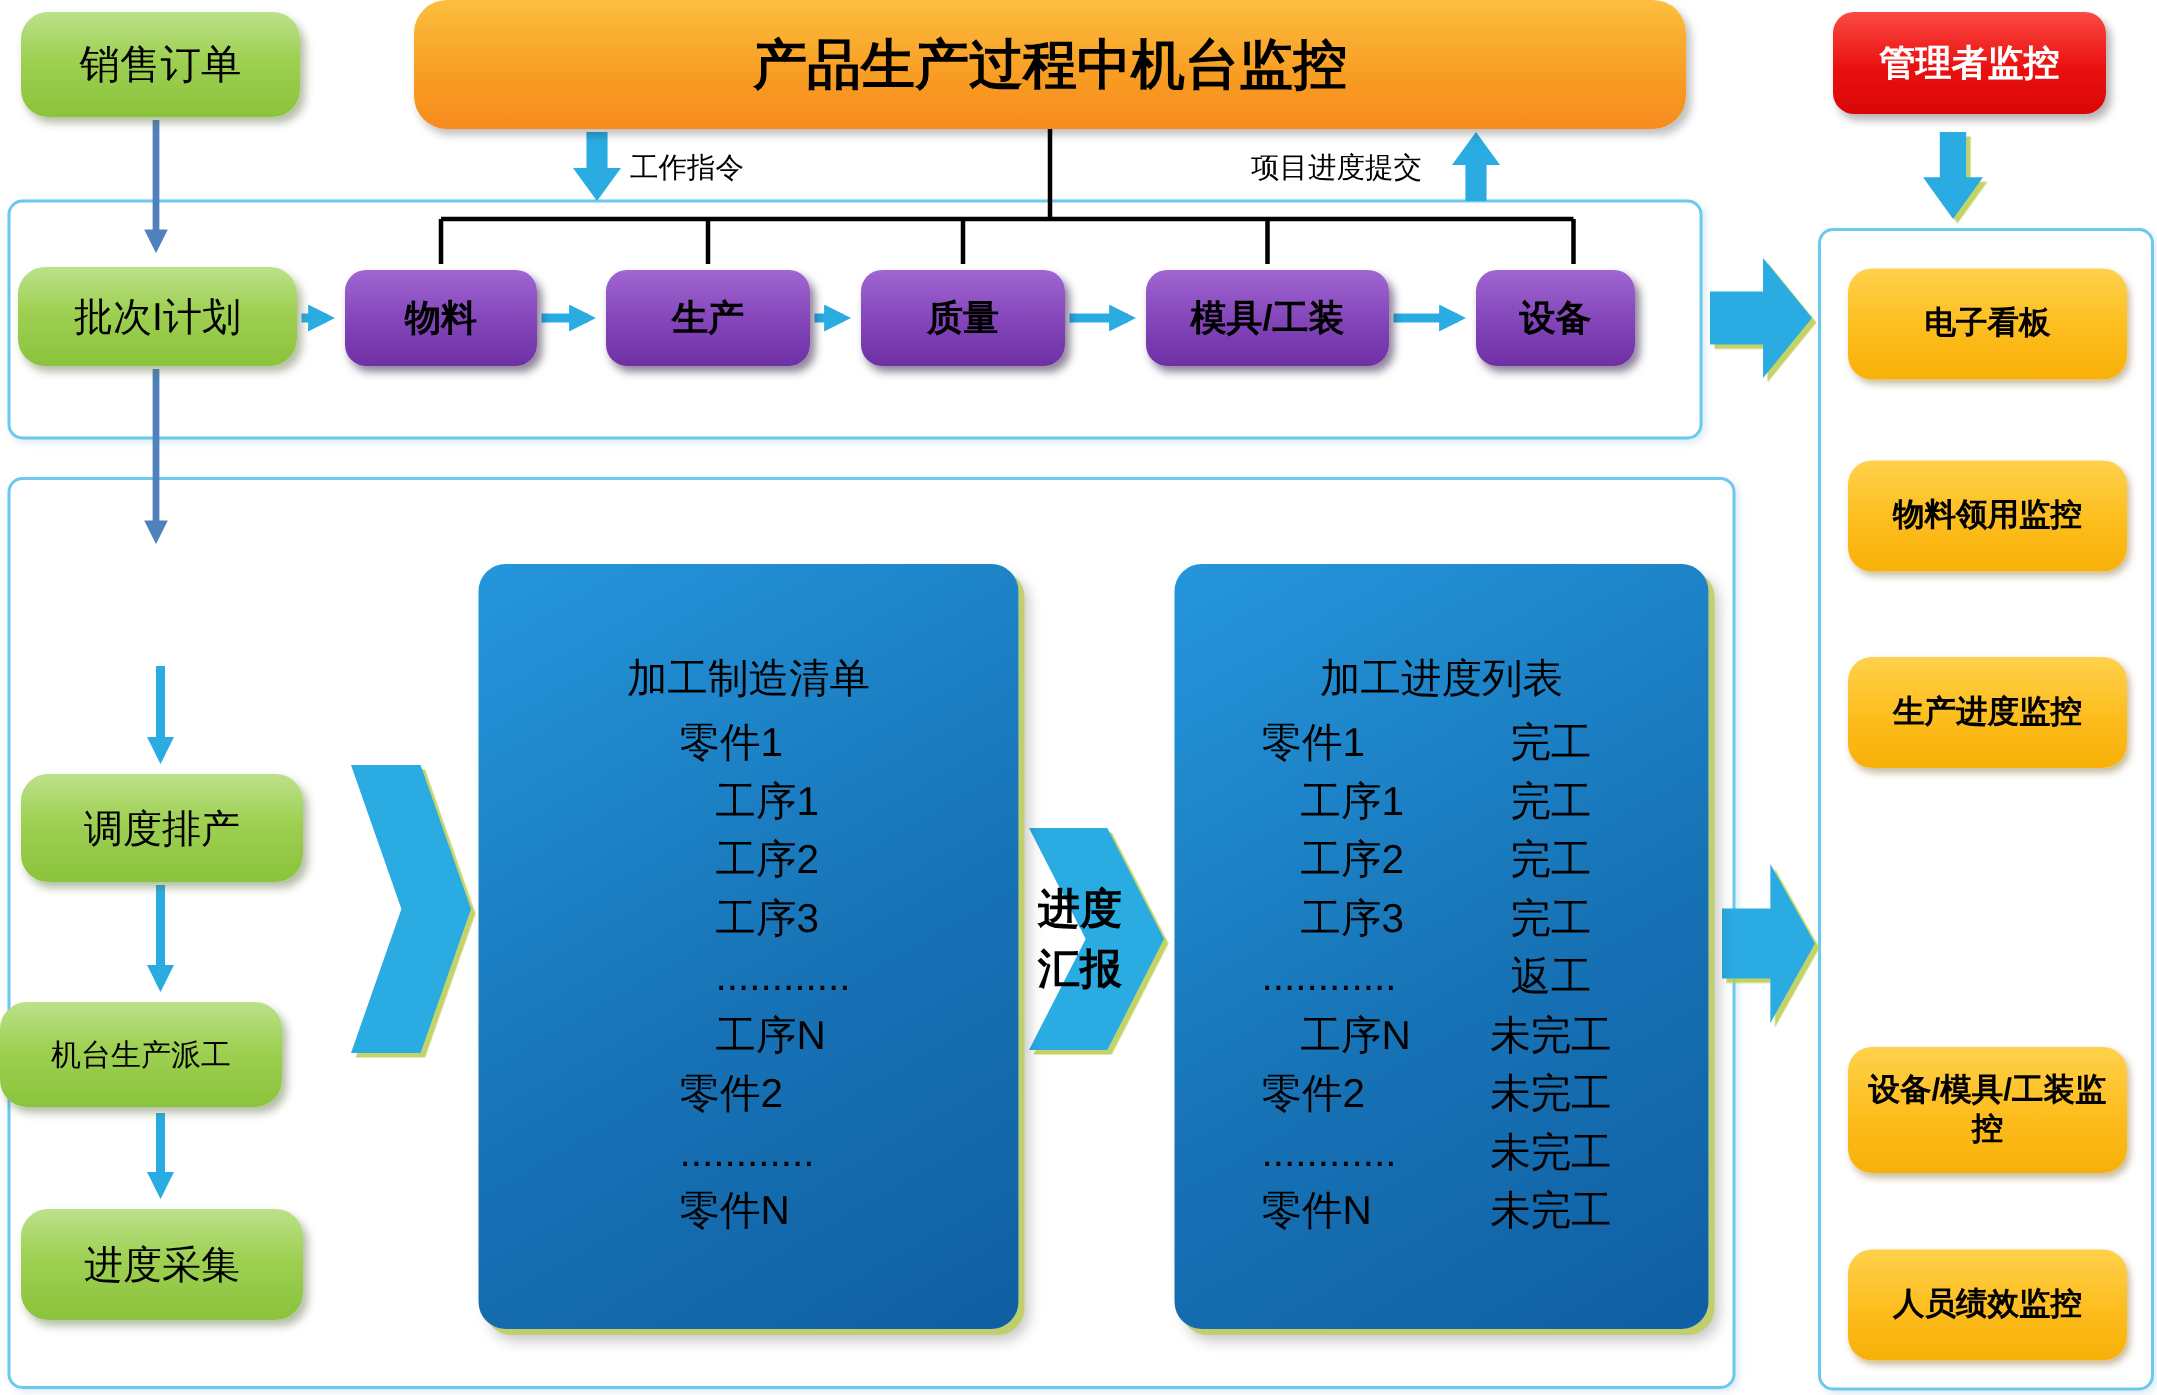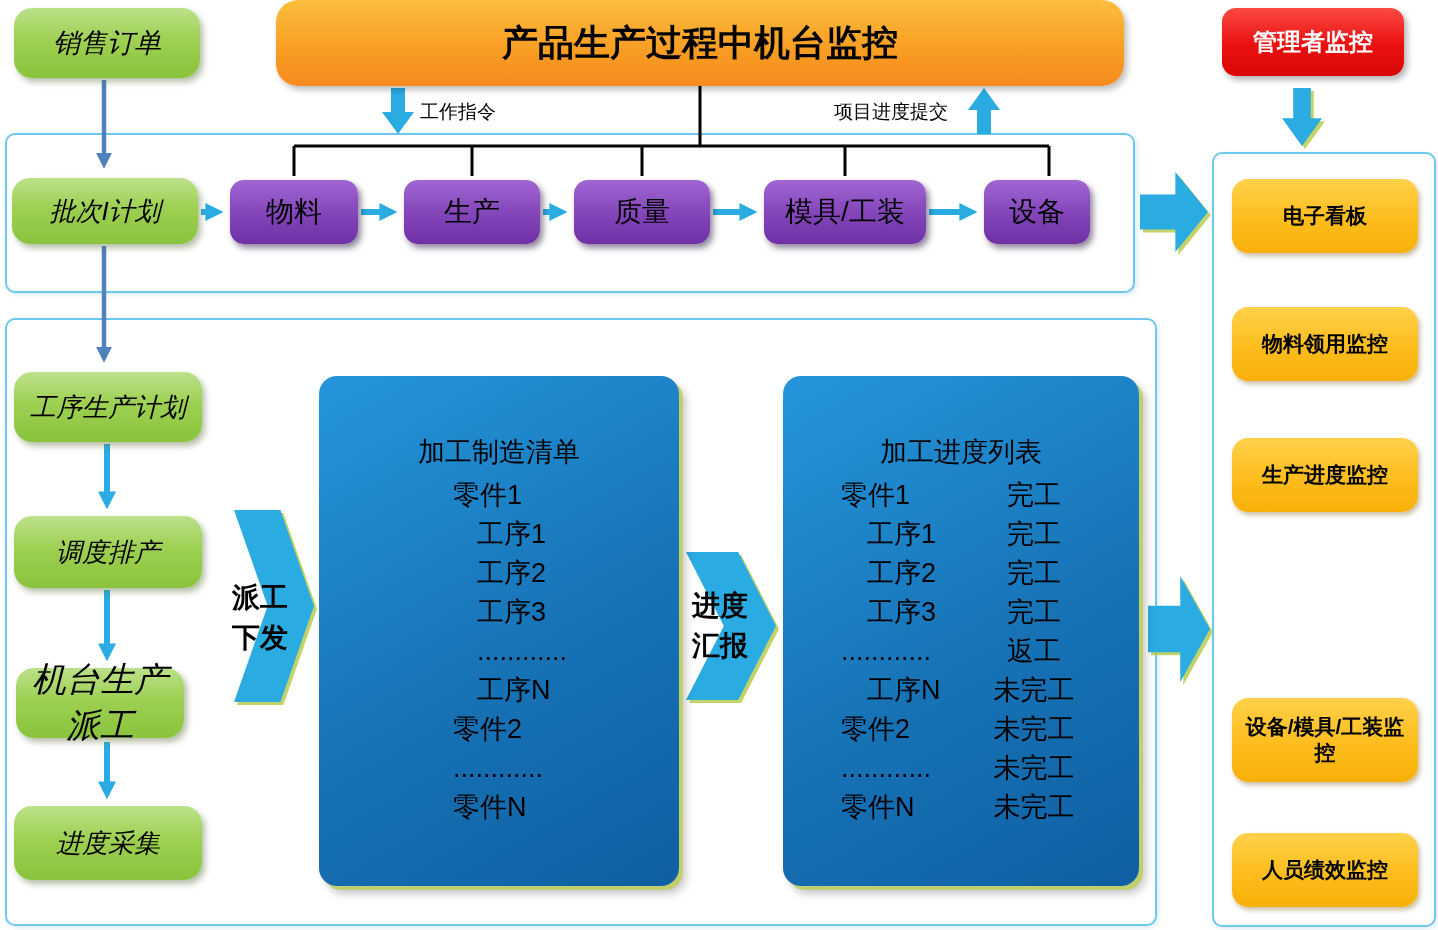--- a/index.html
+++ b/index.html
@@ -8,28 +8,28 @@
   .canvas { position:relative; width:1438px; height:930px; overflow:hidden; background:#fff; }
 
   .frame { position:absolute; z-index:1; border:2px solid #6dc8ee; border-radius:10px;
            background:#fff; box-shadow:2px 2px 5px rgba(120,180,210,.25); }
 
   .connectors { position:absolute; left:0; top:0; z-index:2; pointer-events:none; }
 
   .box { position:absolute; z-index:3; display:flex; align-items:center; justify-content:center;
          text-align:center; }
   .green  { background:linear-gradient(180deg,#bce18b 0%,#9ed052 45%,#8ac33c 100%);
-            border-radius:18px; box-shadow:3px 4px 6px rgba(90,110,60,.45); font-size:27px;font-style:italic; }
+            border-radius:18px; box-shadow:3px 4px 6px rgba(90,110,60,.45); font-size:27px; }
   .orange { background:linear-gradient(180deg,#fcbe3e 0%,#f89c22 60%,#f68b1e 100%);
             border-radius:22px; box-shadow:3px 4px 6px rgba(0,0,0,.25); font-size:36px; font-weight:bold; }
   .red    { background:linear-gradient(180deg,#fb4a42 0%,#ea1010 55%,#d90606 100%);
             border-radius:14px; color:#fff; font-weight:bold; font-size:24px;
             box-shadow:3px 4px 6px rgba(0,0,0,.3); }
   .purple { background:linear-gradient(180deg,#a066d2 0%,#8244b8 55%,#6f30a6 100%);
-            border-radius:14px; font-size:28px; font-weight:normal; box-shadow:3px 4px 6px rgba(30,10,50,.5); }
+            border-radius:14px; font-size:24px; font-weight:bold; box-shadow:3px 4px 6px rgba(30,10,50,.5); }
   .yellow { background:linear-gradient(180deg,#ffd14b 0%,#fdbd1d 55%,#f8b008 100%);
             border-radius:16px; font-size:21px; font-weight:bold;
             box-shadow:2px 3px 5px rgba(120,90,20,.4); line-height:1.25; padding:4px; }
 
   .bigblue { position:absolute; z-index:3; border-radius:18px;
              background:linear-gradient(150deg,#2596dc 0%,#1773b6 55%,#0f5fa2 100%);
              box-shadow:4px 4px 0 rgba(189,206,84,.8), 7px 8px 9px rgba(0,0,0,.22); }
   .bb-title { padding-top:58px; text-align:center; font-size:27px; }
   .bb-rows  { margin-top:6px; font-size:27px; line-height:39px; }
   .mfg-rows { padding-left:134px; }
@@ -101,43 +101,38 @@
   <div class="arrow-wrap" style="left:234px;top:510px;width:80px;height:192px">
       <div class="arrow-shape chev-right"></div>
     </div>
   <div class="arrow-wrap" style="left:686px;top:552px;width:90px;height:148px">
       <div class="arrow-shape chev-right"></div>
     </div>
 
   <div class="label" style="left:420px;top:99px">工作指令</div>
   <div class="label" style="left:834px;top:99px">项目进度提交</div>
 
-  <div class="arrow-label" style="left:204px;top:578px;width:112px">
-    <div>派工</div>
-    <div>下发</div>
-  </div>
   <div class="arrow-label" style="left:664px;top:586px;width:112px">
     <div>进度</div>
     <div>汇报</div>
   </div>
 
   <div class="box green" style="left:14px;top:8px;width:186px;height:70px">销售订单</div>
   <div class="box orange" style="left:276px;top:0;width:848px;height:86px">产品生产过程中机台监控</div>
   <div class="box red" style="left:1222px;top:8px;width:182px;height:68px">管理者监控</div>
 
   <div class="box green" style="left:12px;top:178px;width:186px;height:66px;font-size:26px">批次I计划</div>
   <div class="box purple" style="left:230px;top:180px;width:128px;height:64px">物料</div>
   <div class="box purple" style="left:404px;top:180px;width:136px;height:64px">生产</div>
   <div class="box purple" style="left:574px;top:180px;width:136px;height:64px">质量</div>
   <div class="box purple" style="left:764px;top:180px;width:162px;height:64px">模具/工装</div>
   <div class="box purple" style="left:984px;top:180px;width:106px;height:64px">设备</div>
 
-  <div class="box green" style="left:14px;top:372px;width:188px;height:70px;font-size:26px">工序生产计划</div>
   <div class="box green" style="left:14px;top:516px;width:188px;height:72px;font-size:26px">调度排产</div>
-  <div class="box green" style="left:16px;top:668px;width:168px;height:70px;font-size:34px">机台生产派工</div>
+  <div class="box green" style="left:0;top:668px;width:188px;height:70px;font-size:20px">机台生产派工</div>
   <div class="box green" style="left:14px;top:806px;width:188px;height:74px;font-size:26px">进度采集</div>
 
   <div class="bigblue" style="left:319px;top:376px;width:360px;height:510px">
     <div class="bb-title">加工制造清单</div>
     <div class="bb-rows mfg-rows">
       <div class="bb-row ind0">零件1</div>
       <div class="bb-row ind1">工序1</div>
       <div class="bb-row ind1">工序2</div>
       <div class="bb-row ind1">工序3</div>
       <div class="bb-row ind1">............</div>

